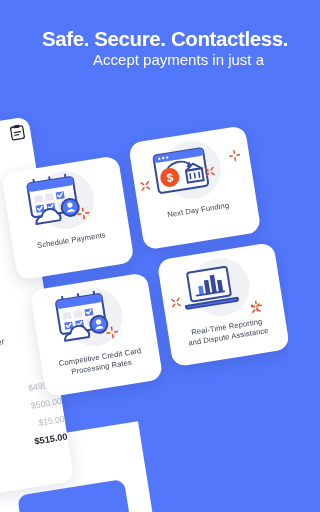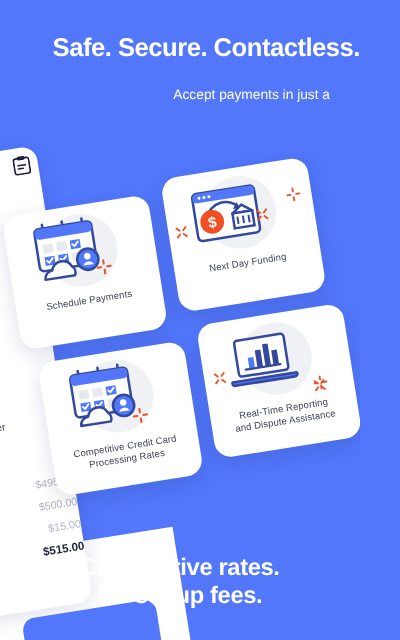--- a/index.html
+++ b/index.html
@@ -11,22 +11,22 @@
   }
   .stage{position:absolute;inset:0;overflow:hidden;}
 
   
   .hero{position:absolute;left:0;top:0;width:288px;z-index:40;text-align:right;}
   .hero-title{
     color:#ffffff;font-size:20.5px;font-weight:bold;letter-spacing:-0.4px;
     margin-top:28px;line-height:1.1;white-space:nowrap;
   }
   .hero-sub{
-    color:#ffffff;font-size:11px;font-weight:normal;line-height:1.25;
-    margin-top:19px;padding:0 24px;
+    color:#ffffff;font-size:15px;font-weight:normal;line-height:1.25;
+    margin-top:0;padding:0 24px;
   }
 
   
   .peek-card{
     position:absolute;background:#ffffff;border-radius:12px;
     box-shadow:0 4px 16px rgba(20,35,90,.13);
   }
   
   .peek-top{
     left:-44px;top:122px;width:78px;height:70px;
@@ -262,19 +262,15 @@
       </div>
       <div class="cap">
         <div>Real-Time Reporting</div>
         <div>and Dispute Assistance</div>
       </div>
     </div>
 
   </div>
 
   <div class="bottom">
-    <div class="bot-title">
-      <div>Competitive rates.</div>
-      <div>No set-up fees.</div>
-    </div>
   </div>
 
 </div>
 
 </body></html>

